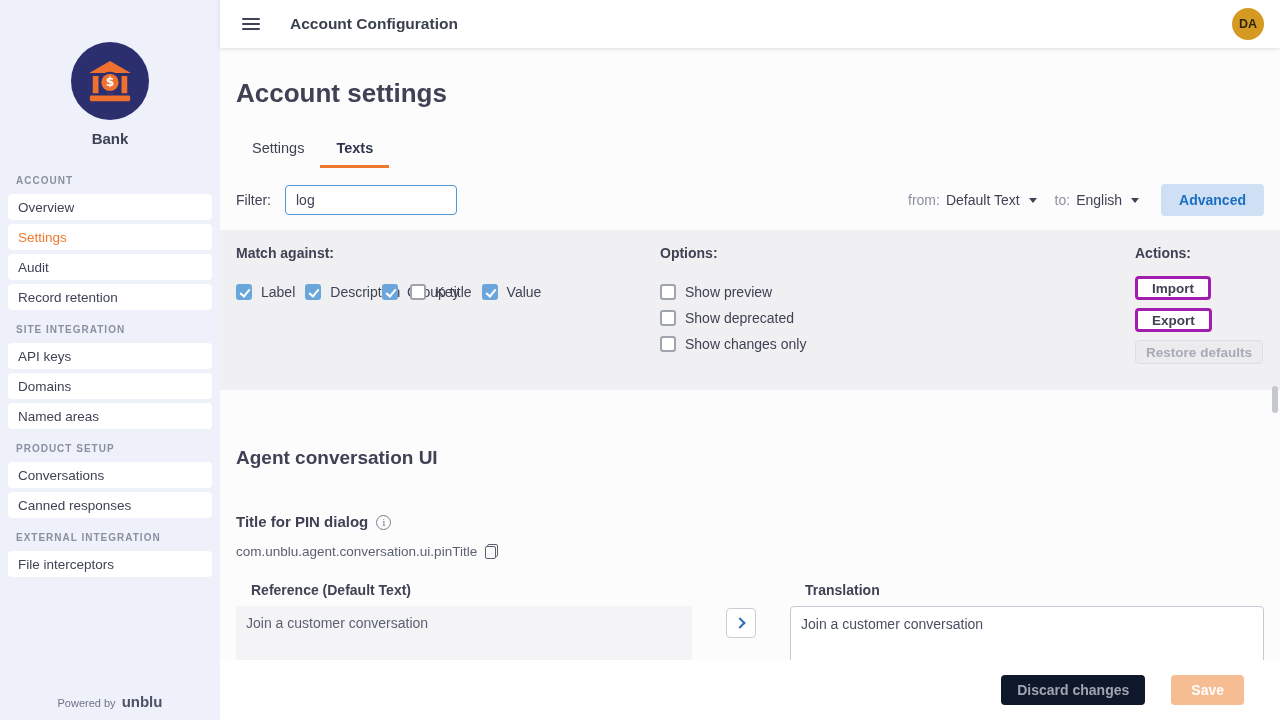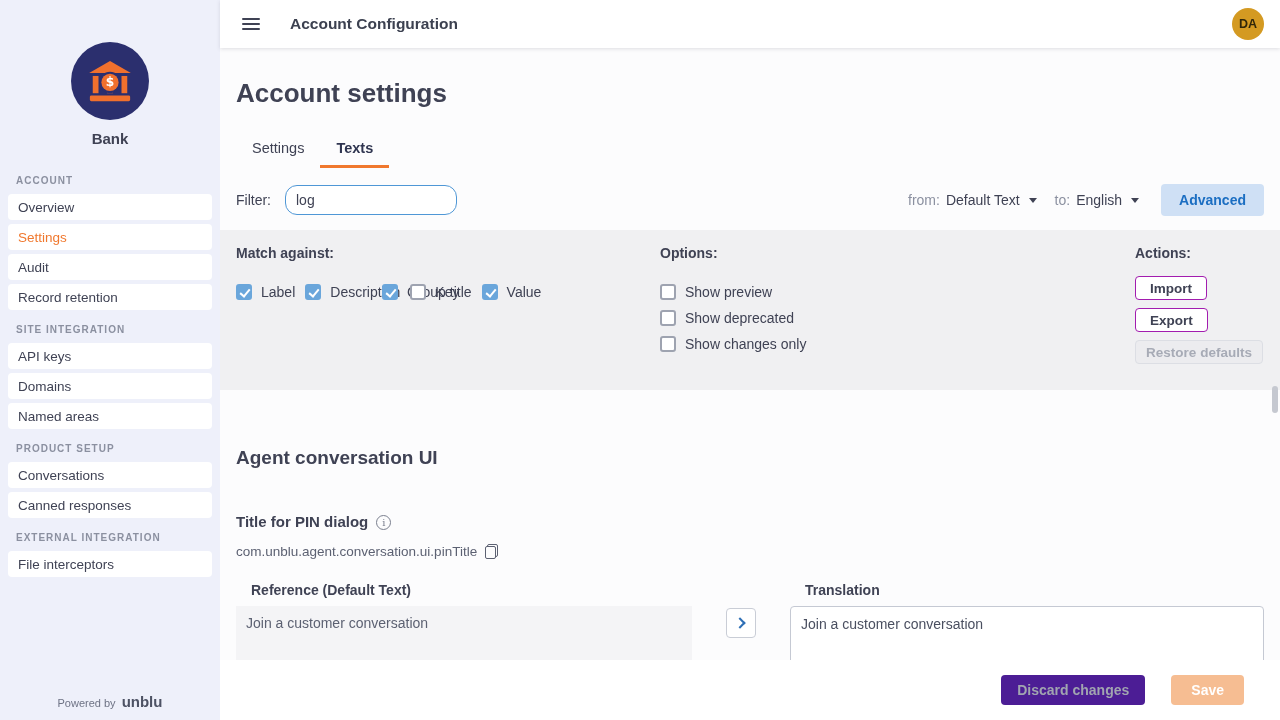--- a/index.html
+++ b/index.html
@@ -38,39 +38,39 @@
   .content { flex:1; position:relative; overflow:hidden; }
   .page-title { margin:30px 16px 0; font-size:26px; line-height:30px; font-weight:600; color:#3f4254; }
 
   .tabs { display:flex; margin:24px 16px 0; }
   .tab { padding:8px 16px 12px; font-size:14.5px; font-weight:500; color:#3f4254; position:relative; cursor:pointer; }
   .tab.active { color:#2f3550; font-weight:700; }
   .tab.active::after { content:''; position:absolute; left:0; right:0; bottom:0; height:3px; background:#f0782e; }
 
   .filter-row { display:flex; align-items:center; margin:16px 16px 0; height:32px; }
   .filter-label { font-size:14px; color:#3f4254; margin-right:14px; }
-  .filter-input { width:172px; height:30px; border:1.5px solid #4f97d6; border-radius:12px; padding:0 10px; font-size:14px; color:#3f4254; outline:none; background:#fff; font-family:inherit; }
+  .filter-input { width:172px; height:30px; border:1.5px solid #4f97d6; border-radius:4px; padding:0 10px; font-size:14px; color:#3f4254; outline:none; background:#fff; font-family:inherit; }
   .filter-right { margin-left:auto; display:flex; align-items:center;justify-content:flex-end; }
   .dd-label { font-size:14px; color:#8b90a0; margin-right:6px; }
   .to-label { margin-left:18px; }
   .dropdown { display:flex; align-items:center; gap:9px; font-size:14px; font-weight:500; color:#3f4254; cursor:pointer; }
   .caret { width:0; height:0; border-left:4.5px solid transparent; border-right:4.5px solid transparent; border-top:5px solid #3f4254; }
   .btn-advanced { margin-left:22px; height:32px; padding:0 18px; background:#cfe0f5; color:#1b6ec2; font-weight:700; font-size:14px; border:none; border-radius:4px; cursor:pointer; font-family:inherit; }
 
   .panel { margin-top:14px; background:#f0f0f2; padding:14px 16px 26px; display:flex; }
   .panel-title { font-size:14px; font-weight:700; color:#3f4254; margin-bottom:22px; line-height:18px; }
   .col-match { width:424px; }
   .match-cols { display:flex; }
   .match-col { display:flex; gap:10px; }
   .match-col:first-child { width:146px; }
   .col-options { flex:1; }
   .options-list { display:flex; flex-direction:column; gap:10px; }
   .col-actions { width:128px; margin-right:1px; display:flex; flex-direction:column; }
   .col-actions .panel-title { margin-bottom:14px; }
-  .btn-plain { height:24px; padding:0 14px; margin-bottom:8px; background:#fff; border:1px solid #a21caf; border-radius:4px; font-size:13.5px; font-weight:700; color:#3f4254; cursor:pointer; align-self:flex-start; font-family:inherit; }
+  .btn-plain { height:24px; padding:0 14px; margin-bottom:8px; background:#fff; border:3px solid #a21caf; border-radius:4px; font-size:13.5px; font-weight:700; color:#3f4254; cursor:pointer; align-self:flex-start; font-family:inherit; }
   .btn-disabled { height:24px; padding:0 6px; background:#ececef; border:1px solid #dcdee4; border-radius:4px; font-size:13.5px; font-weight:700; color:#a7abb6; font-family:inherit; align-self:stretch; cursor:default; }
 
   .cb-row { display:flex; align-items:center; gap:9px; cursor:pointer; height:16px; }
   .cb { width:16px; height:16px; border-radius:3px; border:2px solid #9ea3b0; background:#fff; position:relative; flex-shrink:0; }
   .cb.checked { background:#6aa6db; border-color:#6aa6db; }
   .cb.checked::after { content:''; position:absolute; left:4px; top:0.5px; width:4px; height:8px; border:solid #fff; border-width:0 2px 2px 0; transform:rotate(40deg); }
   .cb-text { font-size:14px; color:#3f4254; }
 
   .group-heading { margin:56px 16px 0; font-size:19px; line-height:24px; font-weight:700; color:#3f4254; }
 
@@ -93,21 +93,21 @@
   .trans-row { display:flex; margin:8px 16px 0; align-items:flex-start; }
   .ref-box { width:456px; height:95px; background:#f4f4f6; padding:9px 10px; font-size:14px; color:#5c6172; }
   .mid { width:98px; display:flex; justify-content:center; }
   .btn-arrow { width:30px; height:30px; margin-top:2px; background:#fff; border:1px solid #c9cdd6; border-radius:4px; display:flex; align-items:center; justify-content:center; cursor:pointer; }
   .chev { width:8px; height:8px; border-top:2px solid #2e6fb5; border-right:2px solid #2e6fb5; transform:rotate(45deg); margin-left:-3px; }
   .trans-box { flex:1; height:95px; background:#fff; border:1px solid #c5c9d3; border-radius:4px; padding:9px 10px; font-size:14px; color:#4a4f60; resize:none; outline:none; font-family:inherit; }
 
   .scroll-thumb { position:absolute; right:2px; top:338px; width:6px; height:27px; background:#c5c8d0; border-radius:3px; }
 
   .action-footer { height:60px; flex-shrink:0; background:#fff; display:flex; align-items:center; justify-content:flex-end; gap:26px; padding-right:36px; }
-  .btn-discard { background:#4c1d95; border:none; color:#a1a5b0; font-size:14px; font-weight:600; height:30px; padding:0 16px; border-radius:4px; cursor:pointer; font-family:inherit; }
+  .btn-discard { background:#0f172a; border:none; color:#a1a5b0; font-size:14px; font-weight:600; height:30px; padding:0 16px; border-radius:4px; cursor:pointer; font-family:inherit; }
   .btn-save { background:#f6bd92; border:none; color:#ffffff; font-size:14px; font-weight:700; height:30px; padding:0 20px; border-radius:4px; cursor:default; font-family:inherit; }
 </style>
 </head>
 <body>
 
 <div class="app">
 
   <aside class="sidebar">
     <div class="logo-wrap">
       <div class="logo-circle">

